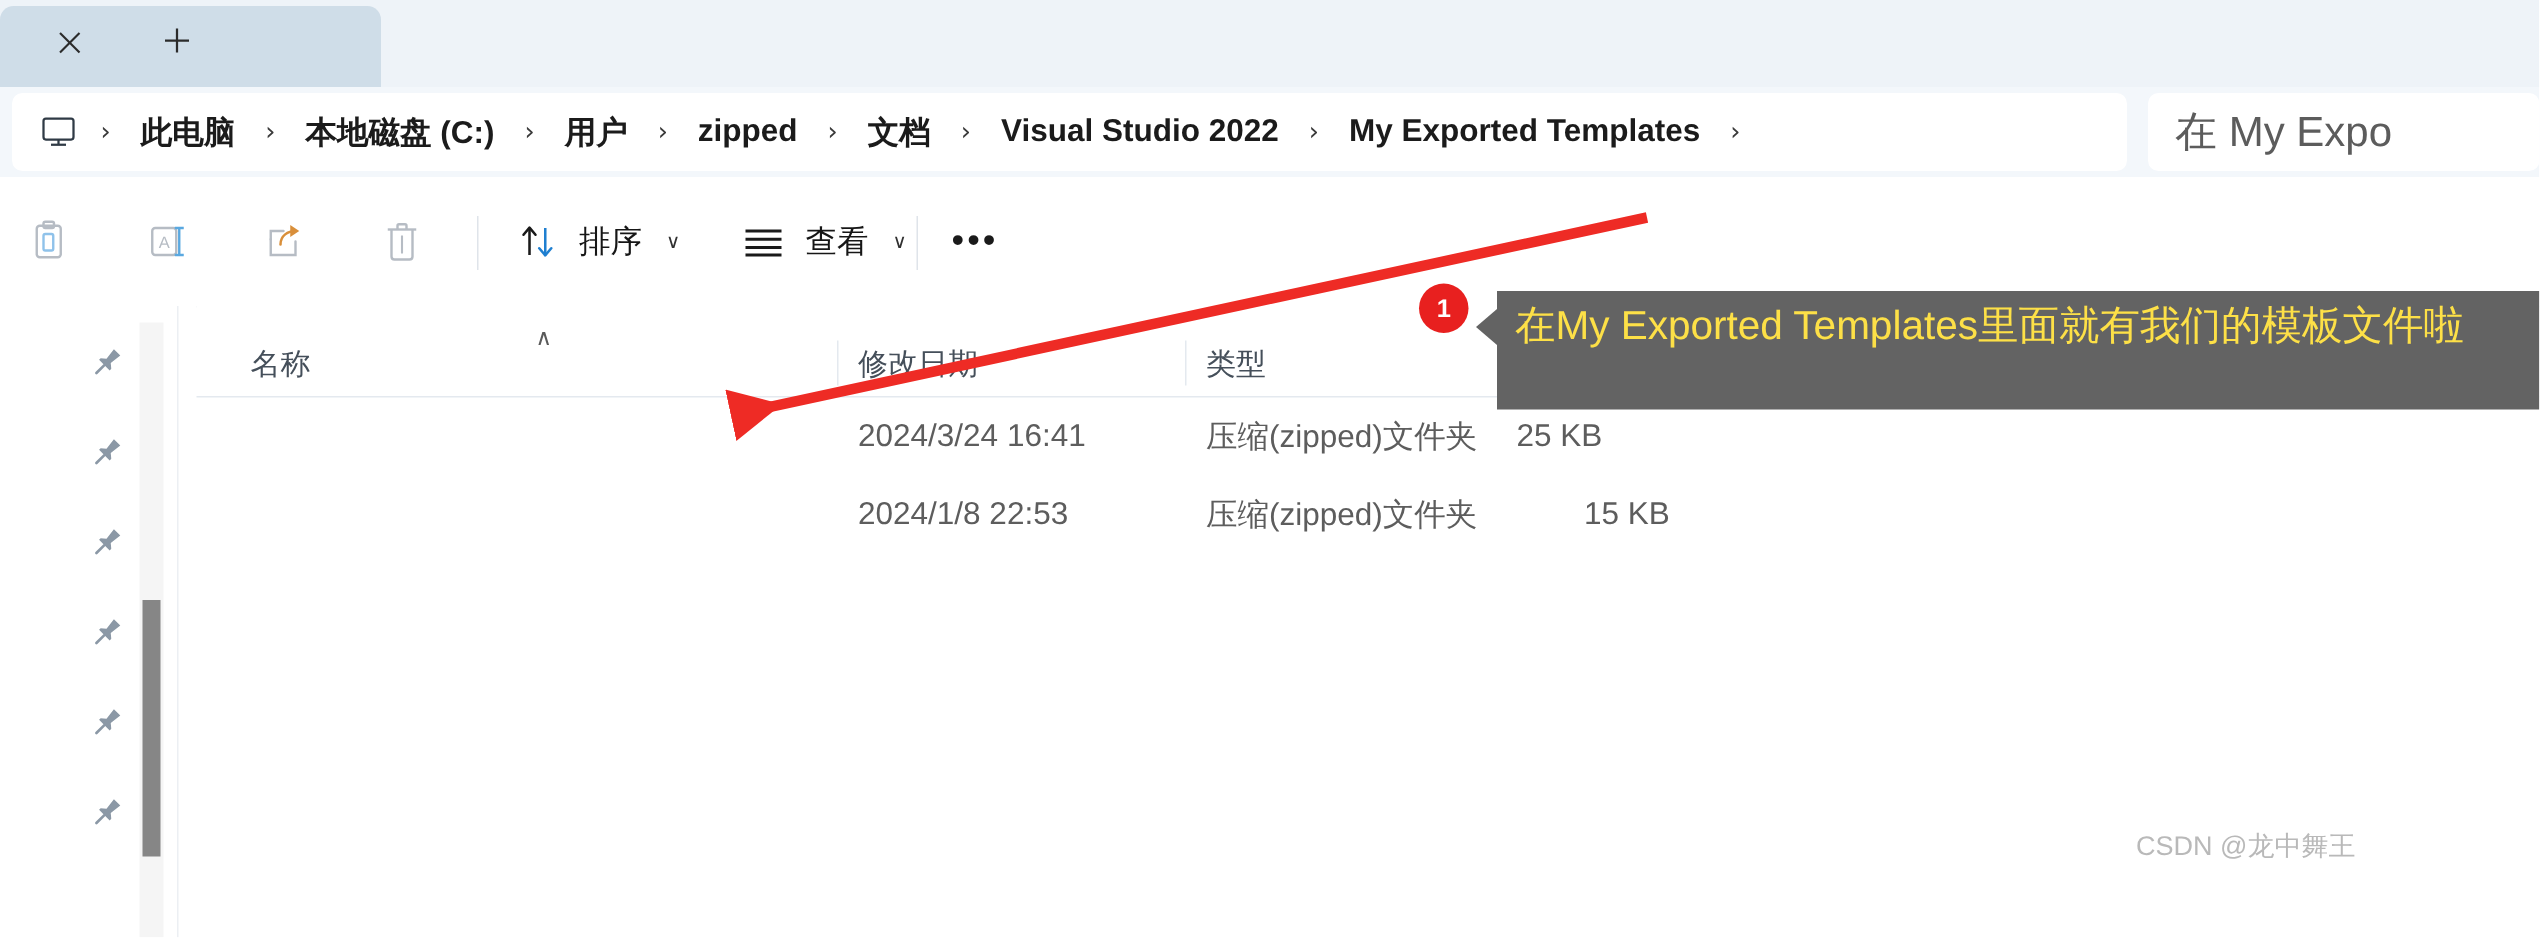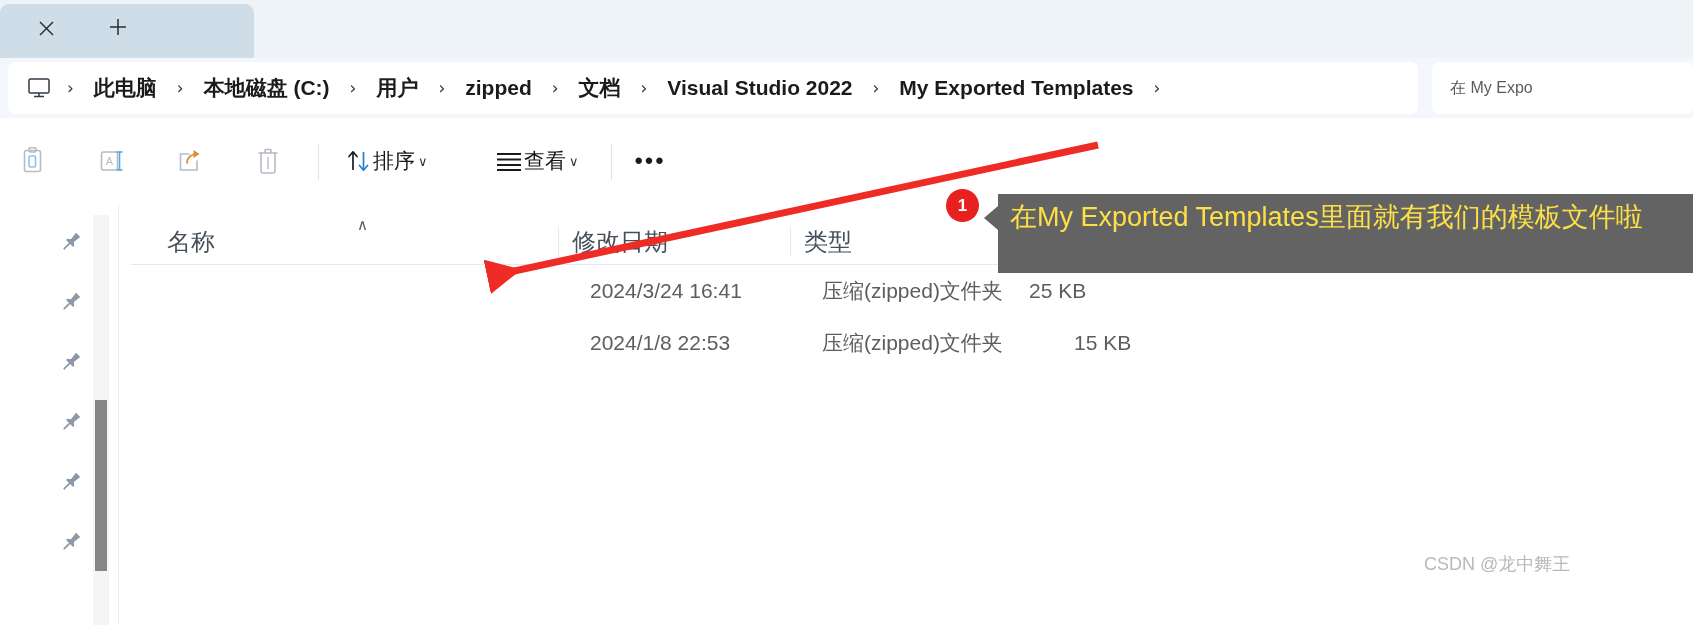--- a/index.html
+++ b/index.html
@@ -108,21 +108,21 @@
     background: #ffffff;
     border-radius: 7px;
     display: flex;
     align-items: center;
     padding-left: 18px;
     box-sizing: border-box;
     overflow: hidden;
     cursor: text;
   }
   .searchbox span {
-    font-size: 16px;
+    font-size: 28px;
     color: #5c5c5c;
     white-space: nowrap;
   }
 
   
   .toolbar {
     position: absolute;
     left: 0; top: 118px;
     width: 1693px; height: 86px;
     background: #ffffff;
@@ -134,21 +134,21 @@
     height: 46px;
     display: flex;
     align-items: center;
     justify-content: center;
     border-radius: 5px;
     cursor: pointer;
   }
   .tb-icon { width: 50px; }
   .tb-labeled {
     padding: 0 12px;
-    gap: 1px;
+    gap: 14px;
     align-items: center;
   }
   .tb-labeled .lbl {
     font-size: 21px;
     color: #161616;
     white-space: nowrap;
   }
   .tb-chev {
     font-size: 13px;
     color: #303030;
@@ -224,21 +224,21 @@
   }
   .col {
     position: absolute;
     top: 0;
     height: 44px;
     display: flex;
     align-items: center;
     cursor: pointer;
   }
   .col .ctext {
-    font-size: 24px;
+    font-size: 20px;
     color: #454f5a;
     white-space: nowrap;
   }
   .col-div {
     position: absolute;
     top: 7px;
     width: 1px; height: 30px;
     background: #e4e9ef;
   }
   .sort-caret {
@@ -264,21 +264,20 @@
   .cell-name { left: 14px; gap: 12px; }
   .cell-name .fname {
     font-size: 22px;
     color: #1a1a1a;
     white-space: nowrap;
   }
   .cell-date, .cell-type, .cell-size {
     font-size: 21px;
     color: #5d5d5d;
     white-space: nowrap;
-    margin-left: 18px;
   }
 
   
   .zipicon {
     position: relative;
     width: 30px; height: 24px;
     flex: 0 0 auto;
   }
 
   

